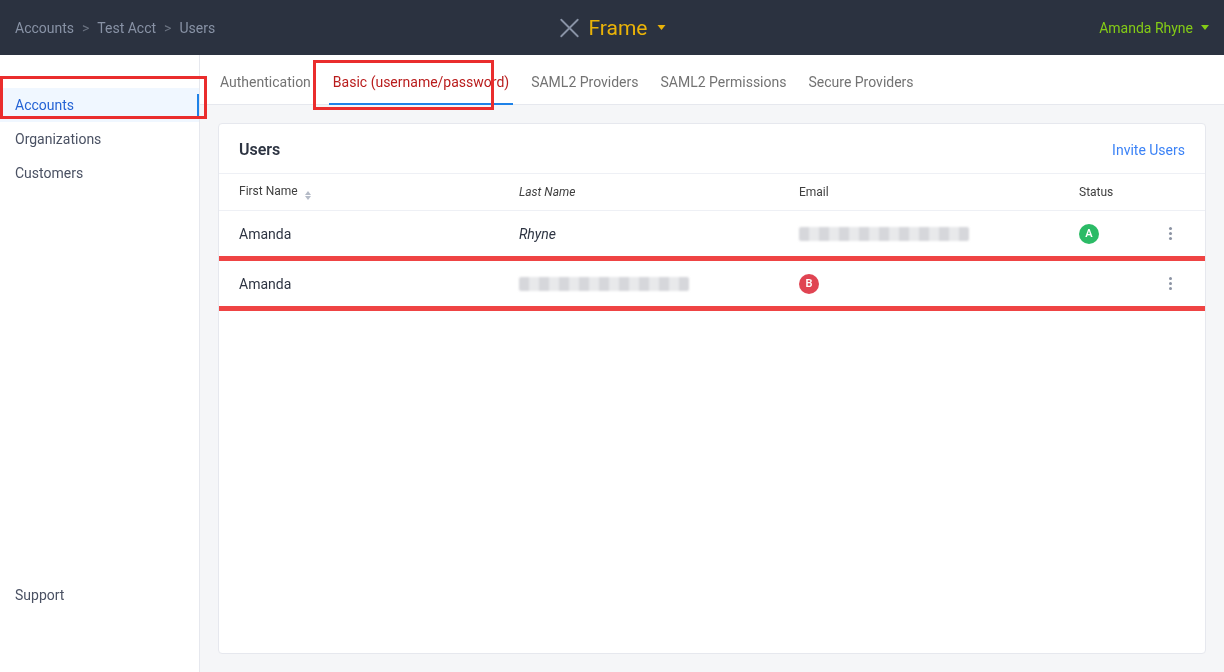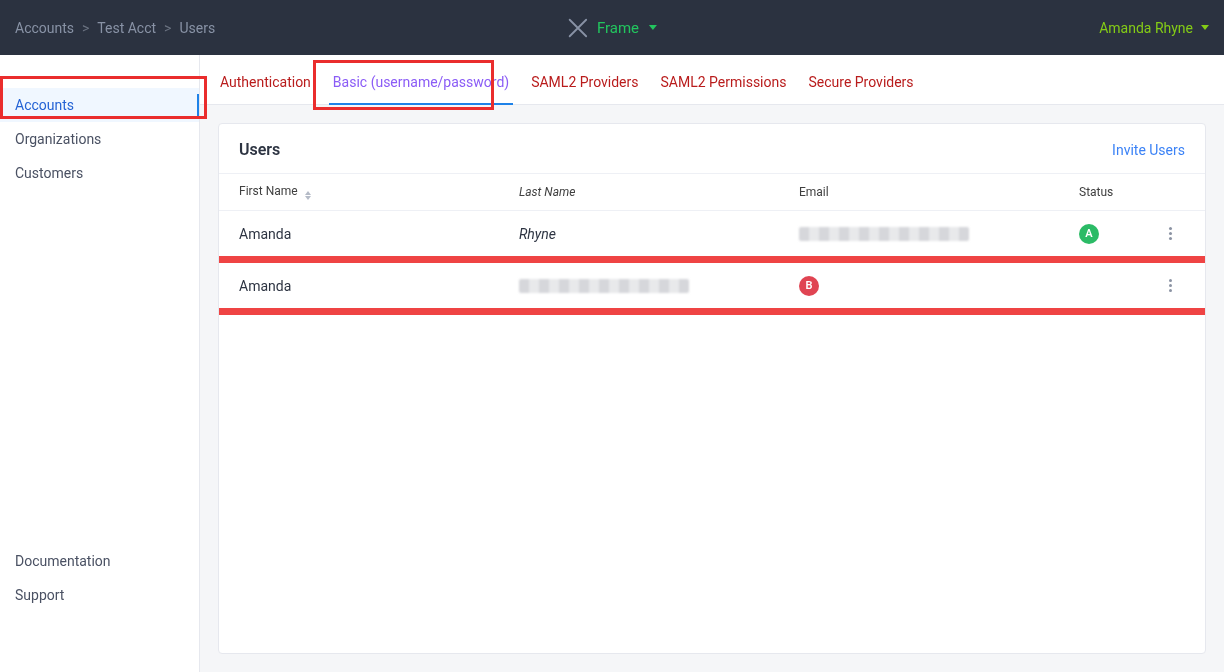--- a/index.html
+++ b/index.html
@@ -24,22 +24,22 @@
     .breadcrumb span { color: #8892a5; }
     .breadcrumb .sep { color: #6a7280; }
     .breadcrumb a { color: #8892a5; cursor: pointer; }
     .topbar-center {
       position: absolute;
       left: 50%;
       transform: translateX(-50%);
       display: flex;
       align-items: center;
       gap: 8px;
-      color: #22c55e;
-      font-size: 15px;
+      color: #eab308;
+      font-size: 21px;
     }
     .logo-icon {
       display: inline-flex;
       width: 22px; height: 22px;
       color: #8892a5;
     }
     .topbar-right {
       margin-left: auto;
       display: flex;
       align-items: center;
@@ -118,27 +118,27 @@
       border-bottom: 1px solid #e6e8ee;
       height: 50px;
       display: flex;
       align-items: flex-end;
       padding: 0 10px 0 18px;
       gap: 18px;
       font-size: 14px;
     }
     .tab {
       padding: 15px 2px 14px;
-      color: #b91c1c;
+      color: #737373;
       cursor: pointer;
       white-space: nowrap;
       position: relative;
     }
     .tab.active {
-      color: #8b5cf6;
+      color: #b91c1c;
     }
     .tab.active::after {
       content: "";
       position: absolute;
       left: -2px; right: -2px; bottom: -1px;
       height: 2px;
       background: #1e82e8;
     }
 
     .panel {
@@ -172,21 +172,21 @@
       align-items: center;
       border-top: 1px solid #eef0f5;
       border-bottom: 1px solid #eef0f5;
       padding: 10px 20px;
       font-size: 12px;
       color: #404040;
     }
     .table-row {
       display: flex;
       align-items: center;
-      border-bottom: 7px solid #ef4444;
+      border-bottom: 5px solid #ef4444;
       padding: 12px 20px;
       font-size: 14px;
       color: #2d3442;
     }
     .col-first { flex: 0 0 280px; }
     .col-last { flex: 0 0 280px; font-style: italic; }
     .col-email { flex: 0 0 280px; }
     .col-status { flex: 0 0 70px; display: flex; justify-content: flex-start; }
     .col-actions { flex: 0 0 30px; display: flex; justify-content: center; margin-left: auto; }
     .sort-icon {
@@ -276,23 +276,20 @@
       </div>
       <div class="sidebar-item">
         <span>Organizations</span>
       </div>
       <div class="sidebar-item">
         <span>Customers</span>
       </div>
     </div>
     <div class="sidebar-footer">
       <div class="sidebar-item">
-        <span>Documentation</span>
-      </div>
-      <div class="sidebar-item">
         <span>Support</span>
       </div>
     </div>
   </div>
 
   <div class="content">
     <div class="tabs">
       <div class="tab">Authentication</div>
       <div class="tab active">Basic (username/password)</div>
       <div class="tab">SAML2 Providers</div>

